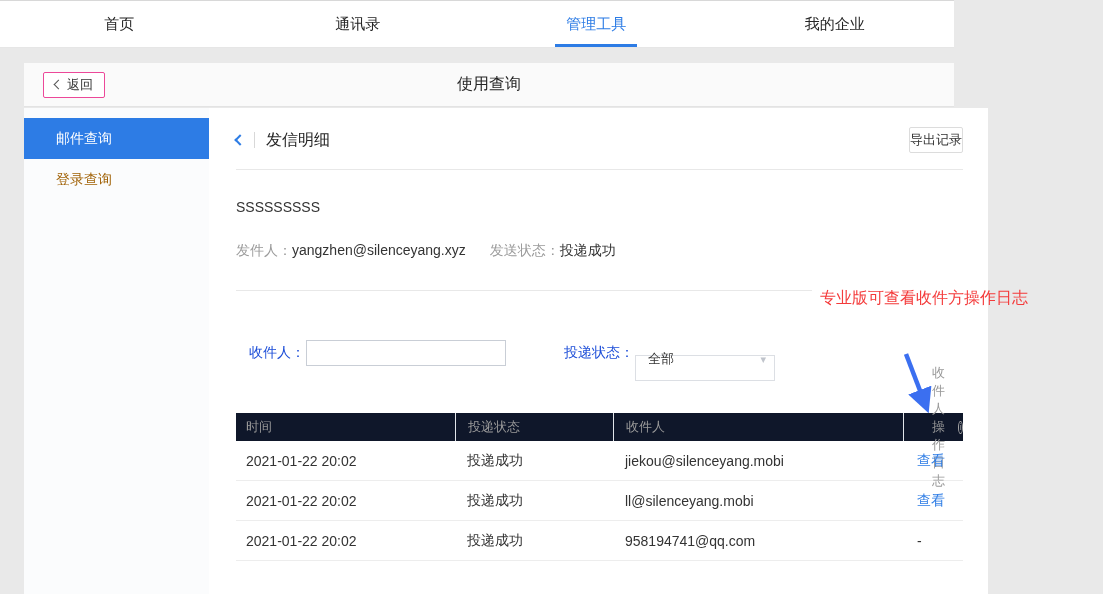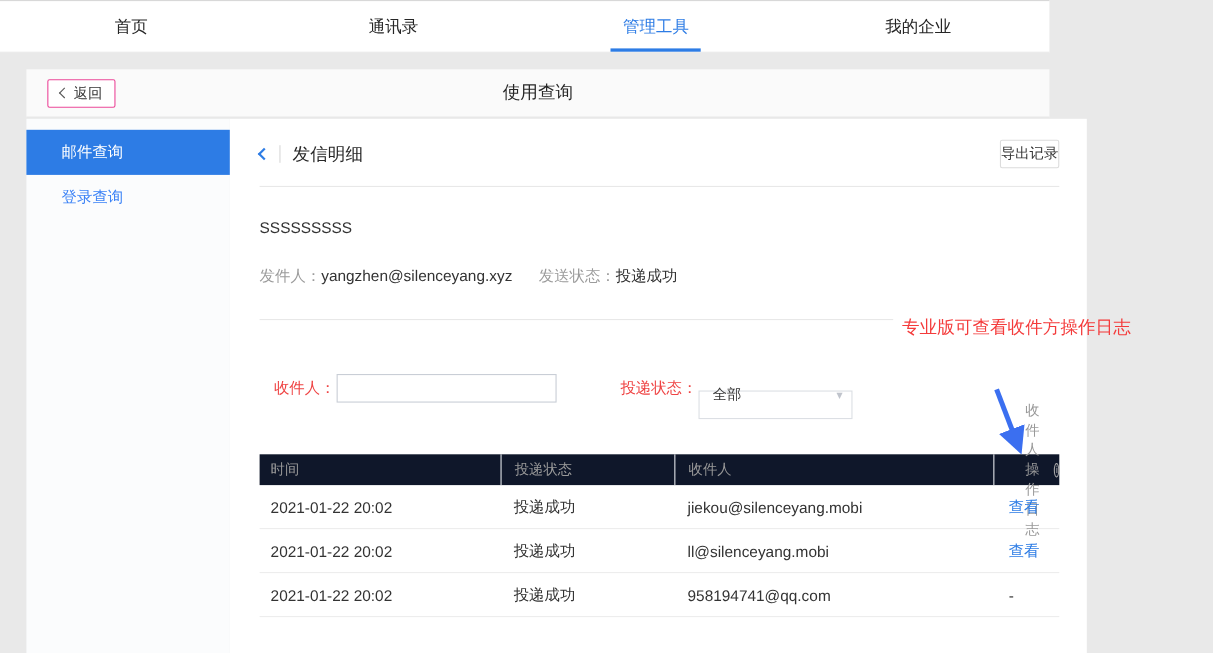--- a/index.html
+++ b/index.html
@@ -44,21 +44,21 @@
   .strip-title {
     position:absolute; left:0; right:0; text-align:center;
     font-size:16px; color:#262626; pointer-events:none;
   }
 
   
   .cols { position:absolute; left:24px; right:0; top:108px; bottom:0; display:flex; }
   .sidebar { width:185px; background:#fbfcfd; padding-top:10px; flex-shrink:0; }
   .side-item {
     height:41px; display:flex; align-items:center; padding-left:32px;
-    font-size:14px; color:#3b82f6; cursor:pointer;
+    font-size:14px; color:#a16207; cursor:pointer;
   }
   .side-item.active { background:#2d7ce5; color:#fff; }
   .main { flex:1; background:#fff; padding:0 25px 0 27px; position:relative; }
 
   
   .page-head { margin-top:19px; display:flex; align-items:center; }
   .page-head .vdiv { width:1px; height:16px; background:#d8d8d8; margin:0 11px 0 10px; }
   .page-title { font-size:16px; color:#262626; }
   .export-btn {
     margin-left:auto; height:26px; padding:0 0; background:#fff;
@@ -71,21 +71,21 @@
   .meta-value { color:#333; }
   .meta-gap { width:24px; }
   .hdiv2 { height:1px; background:#e8e8e8; margin-top:30px; width:576px; }
 
   .annotation {
     position:absolute; left:820px; top:288px; font-size:16px; color:#f43b3b;
     white-space:nowrap;
   }
 
   .filter-row { margin-top:33px; display:flex; align-items:center; font-size:14px; }
-  .filter-label { color:#ef4444; margin-right:1px;padding-left:13px; }
+  .filter-label { color:#1d4ed8; margin-right:1px;padding-left:13px; }
   .recip-input {
     width:200px; height:26px; border:1px solid #c9ced6; background:#fff;
     font-size:13px; padding:0 6px; outline:none; font-family:inherit;
   }
   .filter-gap { width:45px; }
   .select-box {
     width:140px; height:26px; border:1px solid #dcdfe4; background:#fff;
     display:flex; align-items:center; padding:0 8px 18px 12px; font-size:13px;
     color:#333; cursor:pointer;margin-top:31px;
   }

